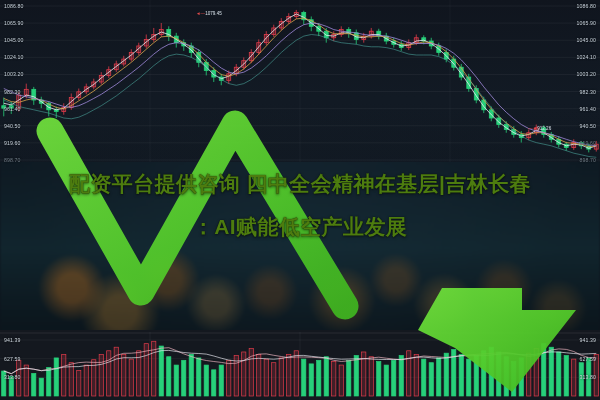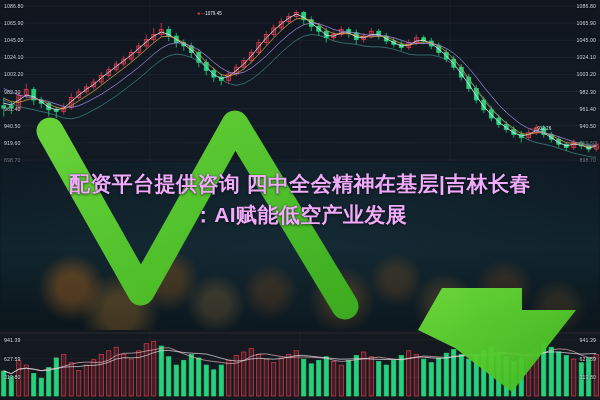--- a/index.html
+++ b/index.html
@@ -47,23 +47,23 @@
   .annot .mk{color:#e24b4b;}
 
   svg{display:block;overflow:visible;}
 
   
   .arrow-layer{position:absolute;left:0;top:0;width:600px;height:400px;}
   .arrow-path{fill:none;stroke:#5ad02e;stroke-width:26;stroke-linecap:round;stroke-linejoin:round;opacity:.93;}
 
   
   .title-wrap{position:absolute;left:0;top:168px;width:600px;text-align:center;}
-  .t-line{color:#f0abfc;font-weight:bold;font-size:21px;line-height:31px;letter-spacing:.4px;
+  .t-line{color:#4d7c0f;font-weight:bold;font-size:21px;line-height:31px;letter-spacing:.4px;
     text-shadow:0 1px 3px rgba(0,0,0,.55),0 0 1px rgba(0,0,0,.8);}
-  .t-line.two{margin-top:0;}
+  .t-line.two{margin-top:12px;}
 </style>
 </head>
 <body>
 
 <div id="stage">
 
   <div class="photo-bg"></div>
 
   <div class="chart-layer">
     <div class="price-pane"></div>

